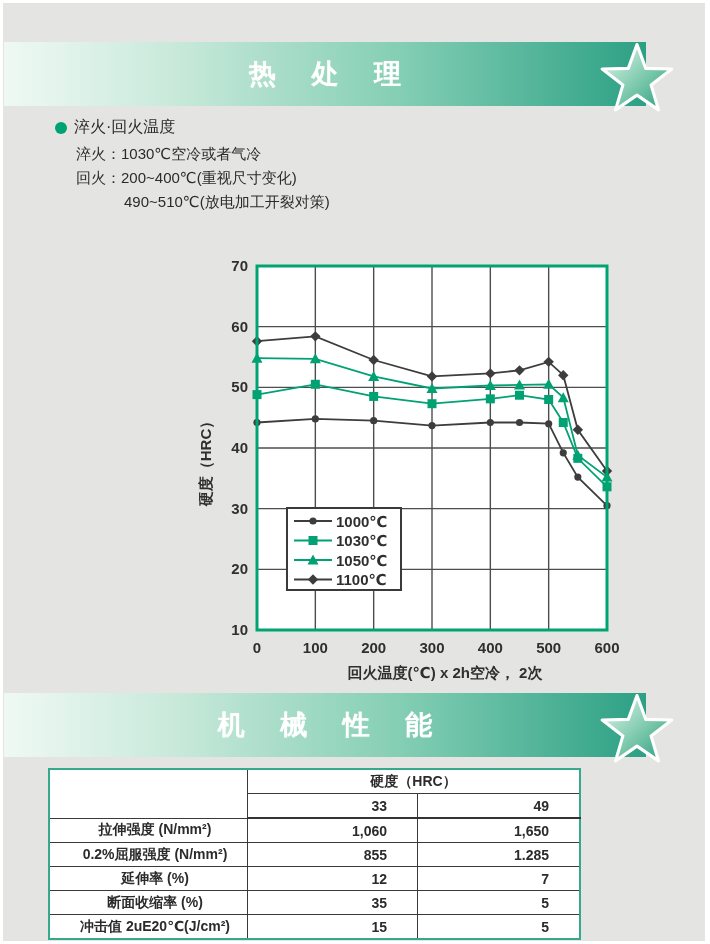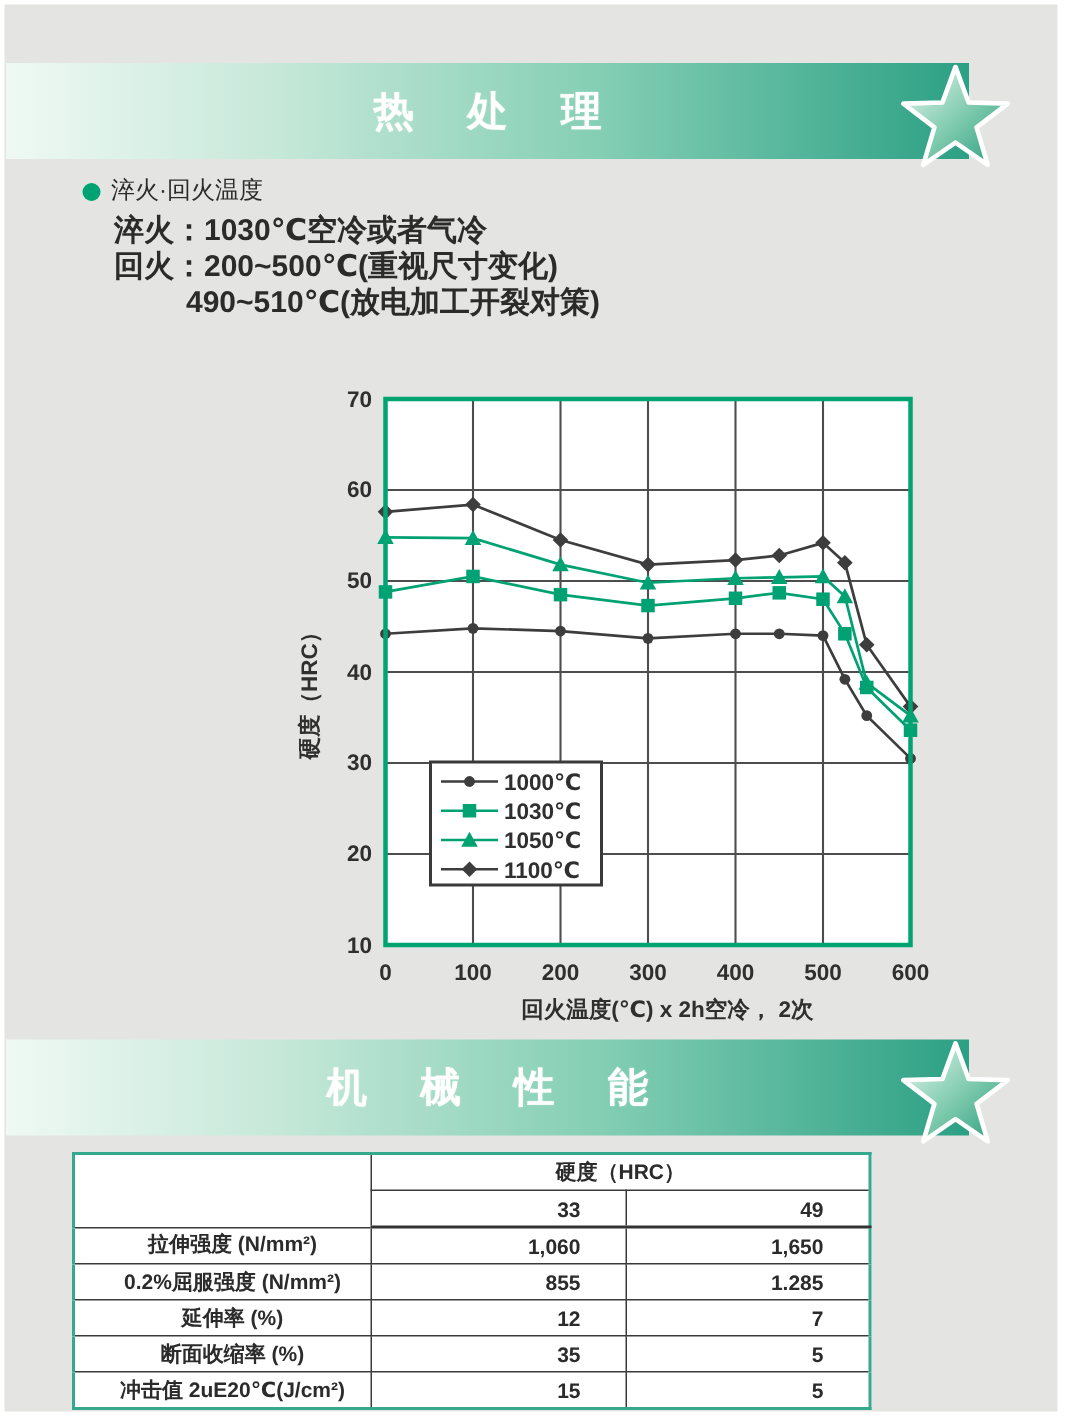--- a/index.html
+++ b/index.html
@@ -28,21 +28,21 @@
   .star{position:absolute;width:84px;height:70px;}
   .star1{left:595px;top:43px;}
   .star2{left:595px;top:694px;}
   
   .section{position:absolute;left:55px;}
   .sec1{top:117px;}
   .sec2{top:215px;}
   .sec-title-row{display:flex;align-items:center;gap:7px;}
   .bullet{width:12px;height:12px;border-radius:50%;background:#00a173;flex:0 0 auto;}
   .sec-title{font-size:16px;font-weight:400;}
-  .sec-body{margin-left:21px;margin-top:4px;font-size:20px;font-weight:700;line-height:24px;}
+  .sec-body{margin-left:21px;margin-top:4px;font-size:15px;font-weight:400;line-height:24px;}
   .indent{margin-left:48px;}
   
   .chart{position:absolute;left:195px;top:252px;}
   .tick{font-family:"Liberation Sans","DejaVu Sans",sans-serif;font-size:15px;font-weight:600;fill:#2f2f2f;}
   .axis{font-family:"Liberation Sans","DejaVu Sans",sans-serif;font-size:15px;font-weight:700;fill:#2f2f2f;}
   
   .mech-table{
     position:absolute;left:48px;top:768px;
     border-collapse:collapse;background:#fff;
     font-size:14px;
@@ -83,21 +83,21 @@
     <polygon points="50,2 61.2,32.6 94.7,33.5 68.1,53.9 77.6,86 50,67 22.4,86 31.9,53.9 5.3,33.5 38.8,32.6" fill="url(#starGrad1)" stroke="#ffffff" stroke-width="4" stroke-linejoin="round"></polygon>
   </svg>
 
   <div class="section sec1">
     <div class="sec-title-row">
       <span class="bullet"></span>
       <span class="sec-title">淬火·回火温度</span>
     </div>
     <div class="sec-body">
       <div>淬火：1030℃空冷或者气冷</div>
-      <div>回火：200~500℃(重视尺寸变化)</div>
+      <div>回火：200~400℃(重视尺寸变化)</div>
       <div class="indent">490~510℃(放电加工开裂对策)</div>
     </div>
   </div>
 
 
   <svg id="chart-svg" class="chart" width="460" height="440">
       <rect x="62" y="14" width="350" height="364" fill="#ffffff"></rect>
       <line x1="120.33333333333333" y1="14" x2="120.33333333333333" y2="378" stroke="#4d4d4d" stroke-width="1.4"></line>
       <line x1="178.66666666666666" y1="14" x2="178.66666666666666" y2="378" stroke="#4d4d4d" stroke-width="1.4"></line>
       <line x1="237" y1="14" x2="237" y2="378" stroke="#4d4d4d" stroke-width="1.4"></line>

